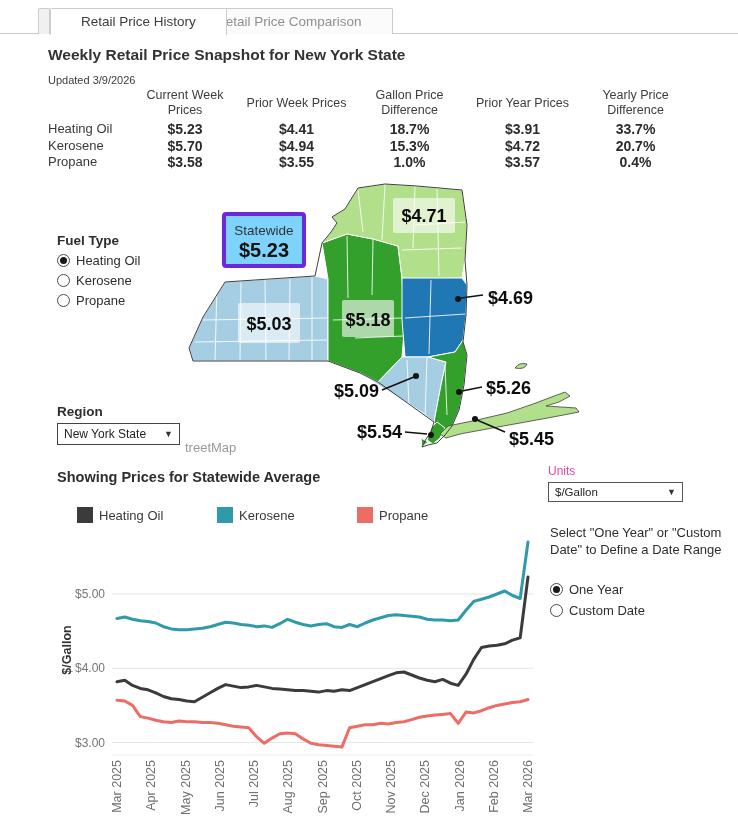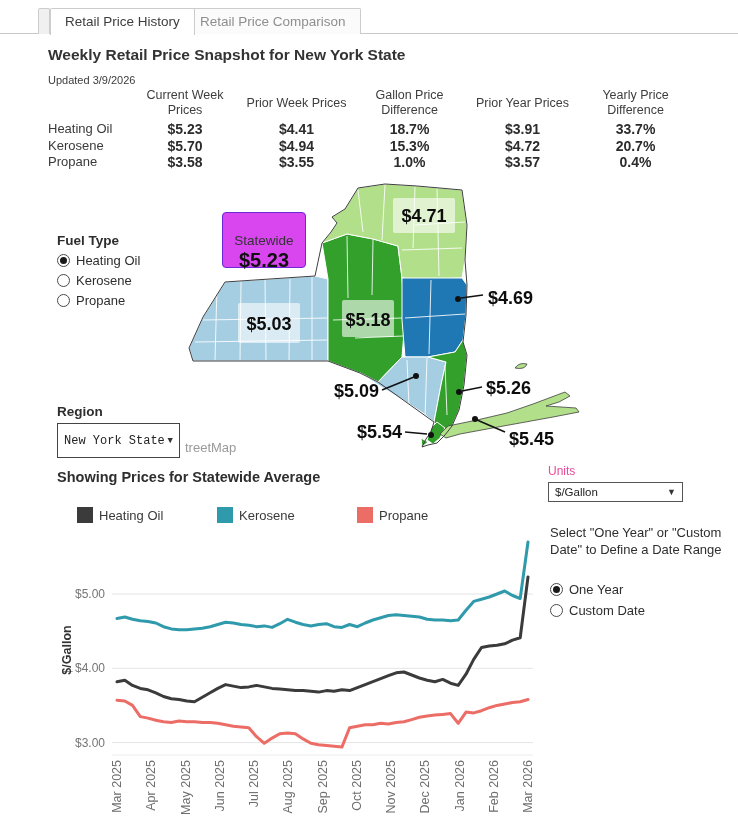--- a/index.html
+++ b/index.html
@@ -2,57 +2,57 @@
 <html><head>
 <meta charset="utf-8">
 <style>
   * { margin:0; padding:0; box-sizing:border-box; }
   html,body { background:#fff; }
   body { font-family:"Liberation Sans", sans-serif; color:#333; }
   #app { position:relative; width:738px; height:840px; background:#fff; overflow:hidden; }
 
   
   .tabbar { position:absolute; left:0; top:0; width:738px; height:34px; border-bottom:1px solid #c9c9c9; background:#fff; }
-  .tab { position:absolute; top:8px; height:26px; line-height:25px; padding:0 14px; font-size:13.5px;
+  .tab { position:absolute; top:8px; height:26px; line-height:25px; padding:0 30px; font-size:13.5px;
          border:1px solid #cccccc; border-bottom:none; background:#fbfbfb; color:#8f8f8f; border-radius:2px 2px 0 0; }
   .tab.stub { left:38px; width:12px; padding:0; background:#f0f0f0; }
   .tab.active { left:50px; background:#fff; color:#3d3d3d; height:27px; z-index:2; }
   .tab.t2 { left:185px; }
 
   
   .page-title { position:absolute; left:48px; top:46px; font-size:15.5px; font-weight:bold; color:#333; }
   .updated { position:absolute; left:48px; top:67px; font-size:11px; color:#3c3c3c;margin-top:7px; }
 
   
   .ptable { position:absolute; left:48px; top:86px; width:648px; display:grid;
             grid-template-columns:82px 110px 113px 113px 113px 113px; }
   .ptable .h { font-size:12.5px; color:#3d3d3d; text-align:center; line-height:15px; padding:2px 4px 3px;
                display:flex; align-items:center; justify-content:center; min-height:34px; }
   .ptable .rl { font-size:13px; color:#3a3a3a; text-align:left; line-height:16.5px; }
   .ptable .v { font-size:14px; font-weight:bold; color:#2c2c2c; text-align:center; line-height:16.5px; }
 
   
   #ny-map { position:absolute; left:115px; top:170px; }
-  .statewide-card { position:absolute; left:222px; top:212px; width:84px; height:56px; background:#d946ef;
-                    border:1px solid #6d28d9; border-radius:4px; text-align:center; padding-top:20px; z-index:3; }
+  .statewide-card { position:absolute; left:222px; top:212px; width:84px; height:56px; background:#7dd3fc;
+                    border:4px solid #6d28d9; border-radius:4px; text-align:center; padding-top:7px; z-index:3; }
   .statewide-card .t { font-size:13.5px; color:#333; }
   .statewide-card .v { font-size:20px; font-weight:bold; color:#111; margin-top:1px; }
   .map-attr { position:absolute; left:185px; top:440px; font-size:13px; color:#9a9a9a; }
 
   
   .ctl-label { font-weight:bold; font-size:13.5px; color:#2e2e2e; }
   .fuel-block { position:absolute; left:57px; top:213px; z-index:4;margin-top:20px; }
   .radio-row { display:flex; align-items:center; margin-top:5px; cursor:default; }
   .radio { width:13px; height:13px; border:1.5px solid #4a4a4a; border-radius:50%; background:#fff;
            display:inline-block; margin-right:6px; flex:0 0 auto; }
   .radio.checked::after { content:""; display:block; width:7px; height:7px; margin:1.5px; border-radius:50%; background:#1a1a1a; }
   .radio-row span.lbl { font-size:13px; color:#2e2e2e; }
   .region-block { position:absolute; left:57px; top:404px; z-index:4; }
-  .select-box { margin-top:4px; width:123px; height:35px; border:1px solid #444; background:#fff;
-                font-size:12px; color:#222; display:flex; align-items:center; padding:0 6px; justify-content:space-between;font-family:Liberation Mono, monospace; }
+  .select-box { margin-top:4px; width:123px; height:22px; border:1px solid #444; background:#fff;
+                font-size:12px; color:#222; display:flex; align-items:center; padding:0 6px; justify-content:space-between; }
   .select-box .arrow { font-size:9px; color:#333; }
 
   
   .chart-title { position:absolute; left:57px; top:469px; font-size:14.5px; font-weight:bold; color:#2e2e2e; }
   .legend { position:absolute; left:77px; top:507px; width:420px; height:18px; }
   .legend .item { position:absolute; display:flex; align-items:center; }
   .legend .sw { width:16px; height:16px; margin-right:6px; }
   .legend .item span.lbl { font-size:13px; color:#3a3a3a; }
   #leg0 { left:0; } #leg1 { left:140px; } #leg2 { left:280px; }
   .sw0 { background:#3b3b3b; } .sw1 { background:#2f9aab; } .sw2 { background:#ec6c66; }

